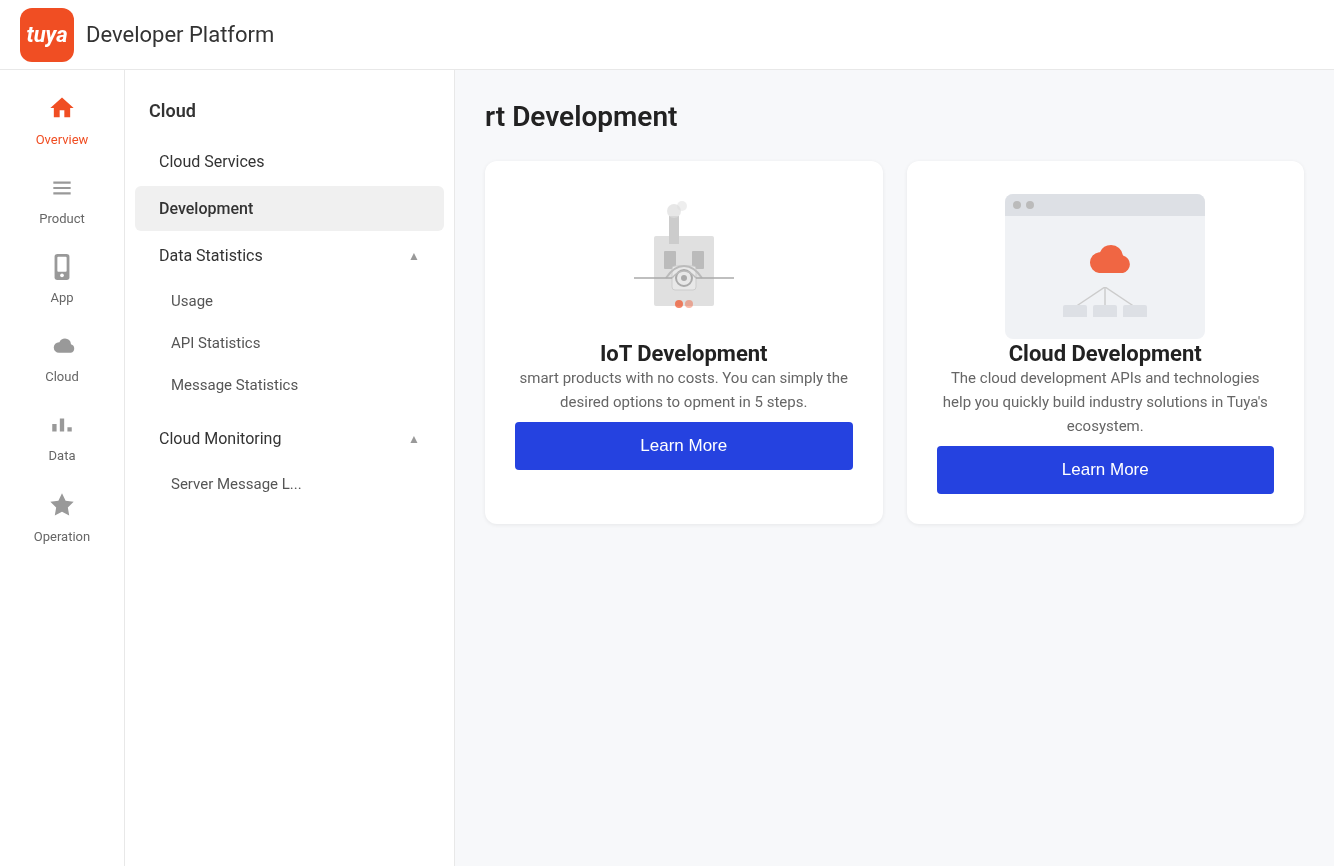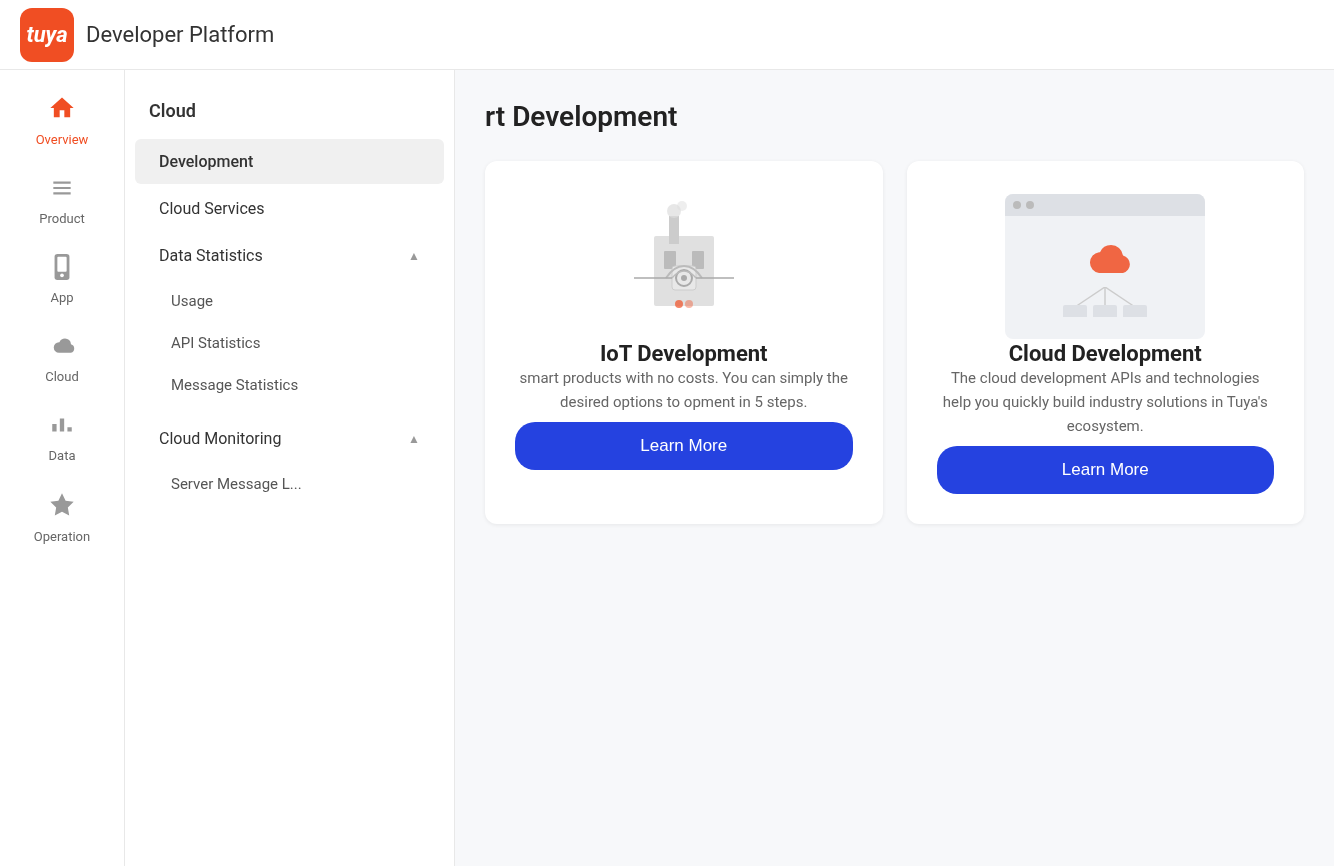--- a/index.html
+++ b/index.html
@@ -177,21 +177,21 @@
       font-size: 15px;
       color: #666;
       text-align: center;
       line-height: 1.6;
       max-width: 360px;
     }
     .card-btn {
       background: #2542e0;
       color: #fff;
       border: none;
-      border-radius: 20px;
+      border-radius: 4px;
       padding: 14px 0;
       width: 100%;
       font-size: 17px;
       font-weight: 500;
       cursor: pointer;
       margin-top: 8px;
     }
 
     
     .cloud-illustration {
@@ -303,22 +303,22 @@
       </span>
       <span class="sidebar-label">Operation</span>
     </div>
 
 
   </div>
 
   <div class="dropdown-panel">
     <div class="dropdown-section-title">Cloud</div>
 
+    <div class="dropdown-item">Cloud Services</div>
     <div class="dropdown-item active">Development</div>
-    <div class="dropdown-item">Cloud Services</div>
 
     <div class="dropdown-item-expandable">
       <span>Data Statistics</span>
       <span class="expand-arrow">▲</span>
     </div>
     <div class="dropdown-sub-item">Usage</div>
     <div class="dropdown-sub-item">API Statistics</div>
     <div class="dropdown-sub-item">Message Statistics</div>
 
     <div style="margin-top:10px;"></div>

